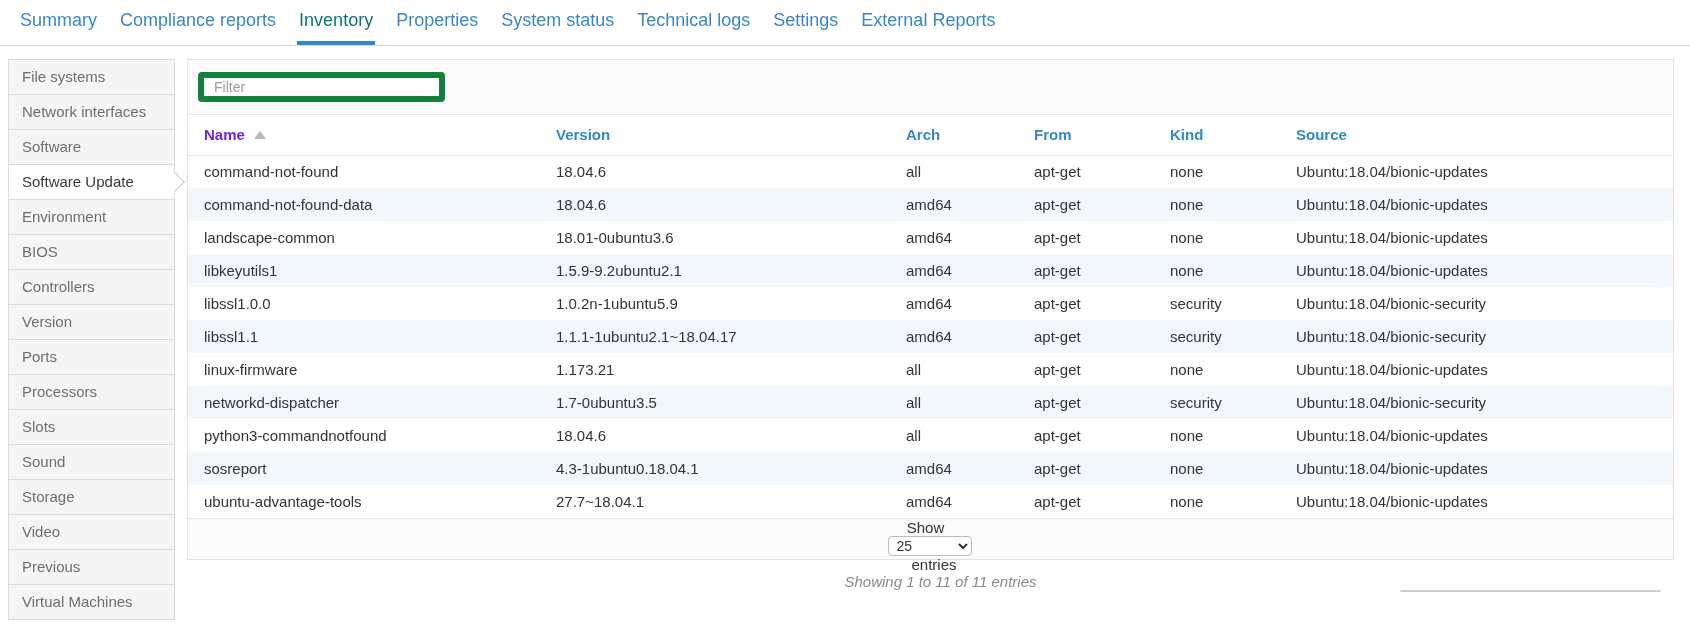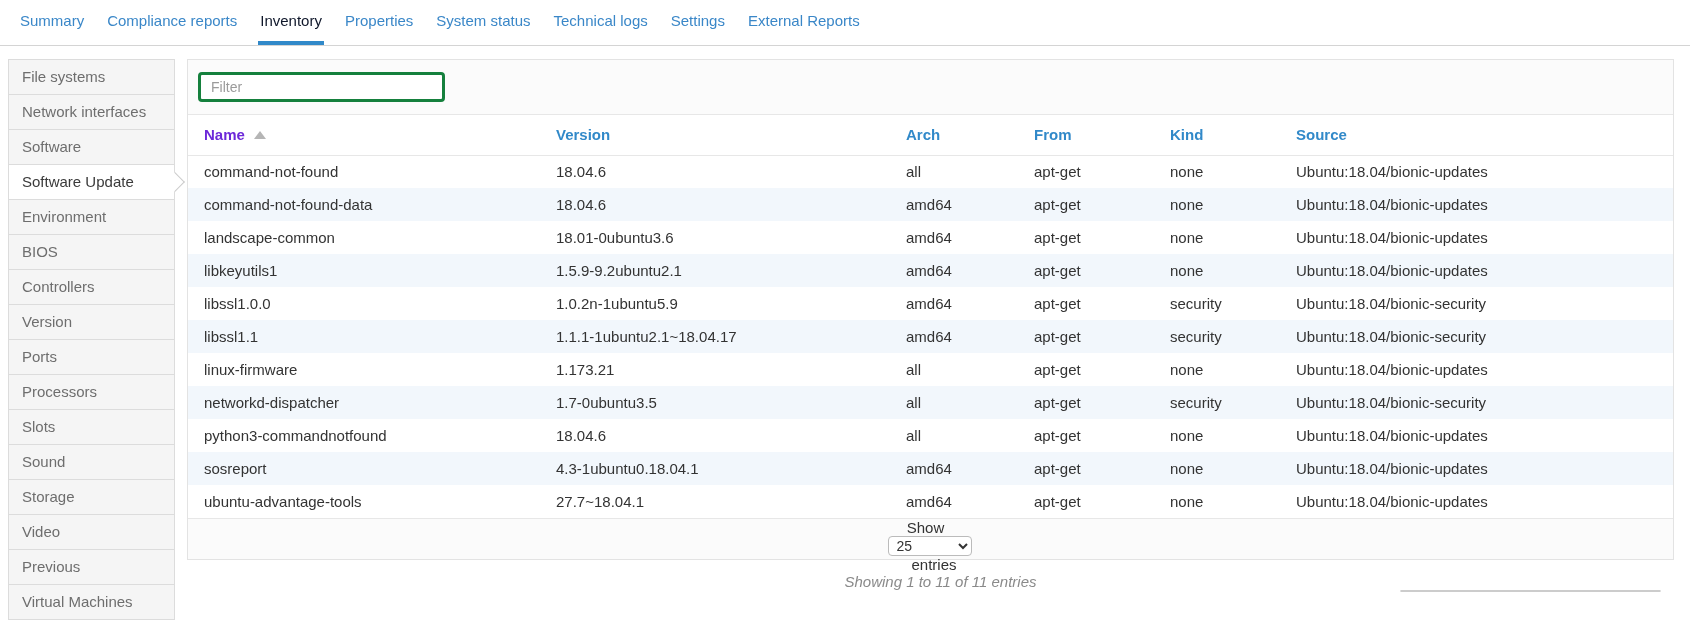--- a/index.html
+++ b/index.html
@@ -2,43 +2,43 @@
 <html><head>
 <meta charset="utf-8">
 <style>
   * { margin:0; padding:0; box-sizing:border-box; }
   html,body { width:1690px; height:638px; background:#fff; overflow:hidden;
               font-family:"Liberation Sans", sans-serif; color:#333; }
 
   
   .topnav { display:flex; align-items:stretch; height:46px; padding-left:18px;
             border-bottom:1px solid #d4d4d4; gap:19px; }
-  .topnav .tab { display:flex; align-items:center; font-size:15px; color:#3a87c8;
+  .topnav .tab { display:flex; align-items:center; font-size:18px; color:#3a87c8;
                  text-decoration:none; cursor:pointer; border-bottom:4px solid transparent;
                  padding:0 2px; }
-  .topnav .tab.active { color:#0f172a; border-bottom-color:#3189c9; }
+  .topnav .tab.active { color:#0f766e; border-bottom-color:#3189c9; }
 
   
   .layout { display:flex; align-items:flex-start; margin-top:13px; }
 
   
   .sidebar { width:167px; margin-left:8px; list-style:none;
              border:1px solid #dcdcdc; border-bottom:none; background:#f5f5f5; }
   .sidebar li { position:relative; height:35px; line-height:34px; padding-left:13px;
                 font-size:15px; color:#6e6e6e; border-bottom:1px solid #dcdcdc;
                 background:#f5f5f5; cursor:pointer; white-space:nowrap; }
   .sidebar li.active { background:#fff; color:#3a3a3a; z-index:2; }
   .sidebar li.active .arrow { position:absolute; right:-8px; top:50%; width:14px; height:14px;
                 background:#fff; border-top:1px solid #ccc; border-right:1px solid #ccc;
                 transform:translateY(-50%) rotate(45deg); }
 
   
   .panel { flex:1; margin:0 16px 0 12px; border:1px solid #e3e3e3; background:#fff; }
   .filter-bar { padding:12px 10px; background:#fbfbfb; border-bottom:1px solid #e7e7e7; }
-  .filter-bar input { width:247px; height:30px; border:3px solid #15803d; border-radius:4px;
+  .filter-bar input { width:247px; height:30px; border:6px solid #15803d; border-radius:4px;
                       padding:0 10px; font-size:14px; font-family:inherit; color:#333; }
   .filter-bar input::placeholder { color:#9b9b9b; }
 
   table { width:100%; border-collapse:collapse; table-layout:fixed; }
   thead th { height:40px; text-align:left; font-size:15px; font-weight:bold;
              color:#3189c9; padding-left:6px; border-bottom:1px solid #e7e7e7;
              cursor:pointer; white-space:nowrap; }
   thead th:first-child { padding-left:16px; color:#6d28d9; }
   .sort-asc { display:inline-block; width:0; height:0; margin-left:9px;
               border-left:6px solid transparent; border-right:6px solid transparent;

